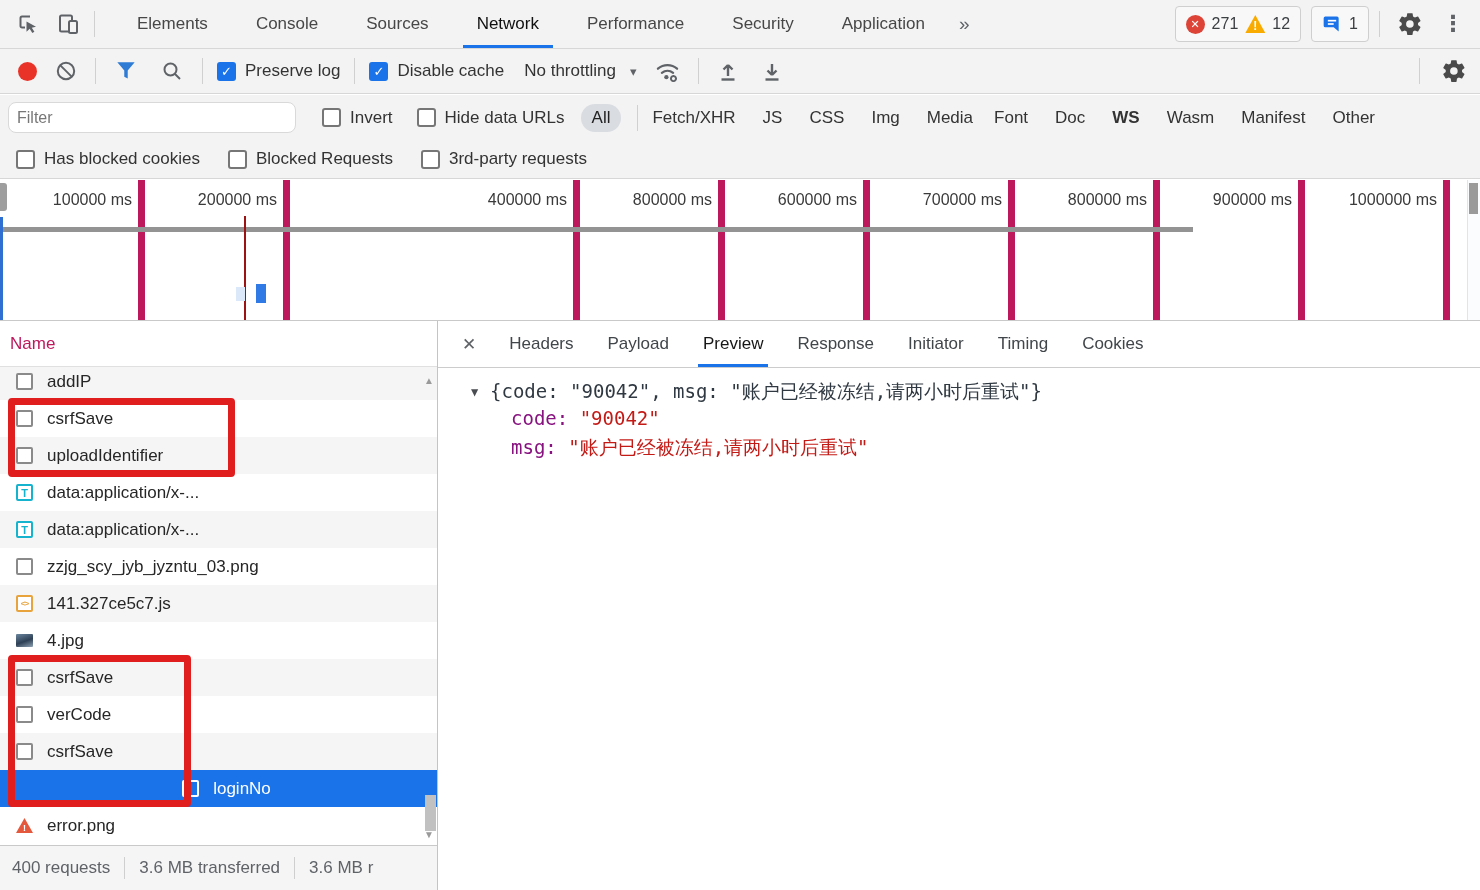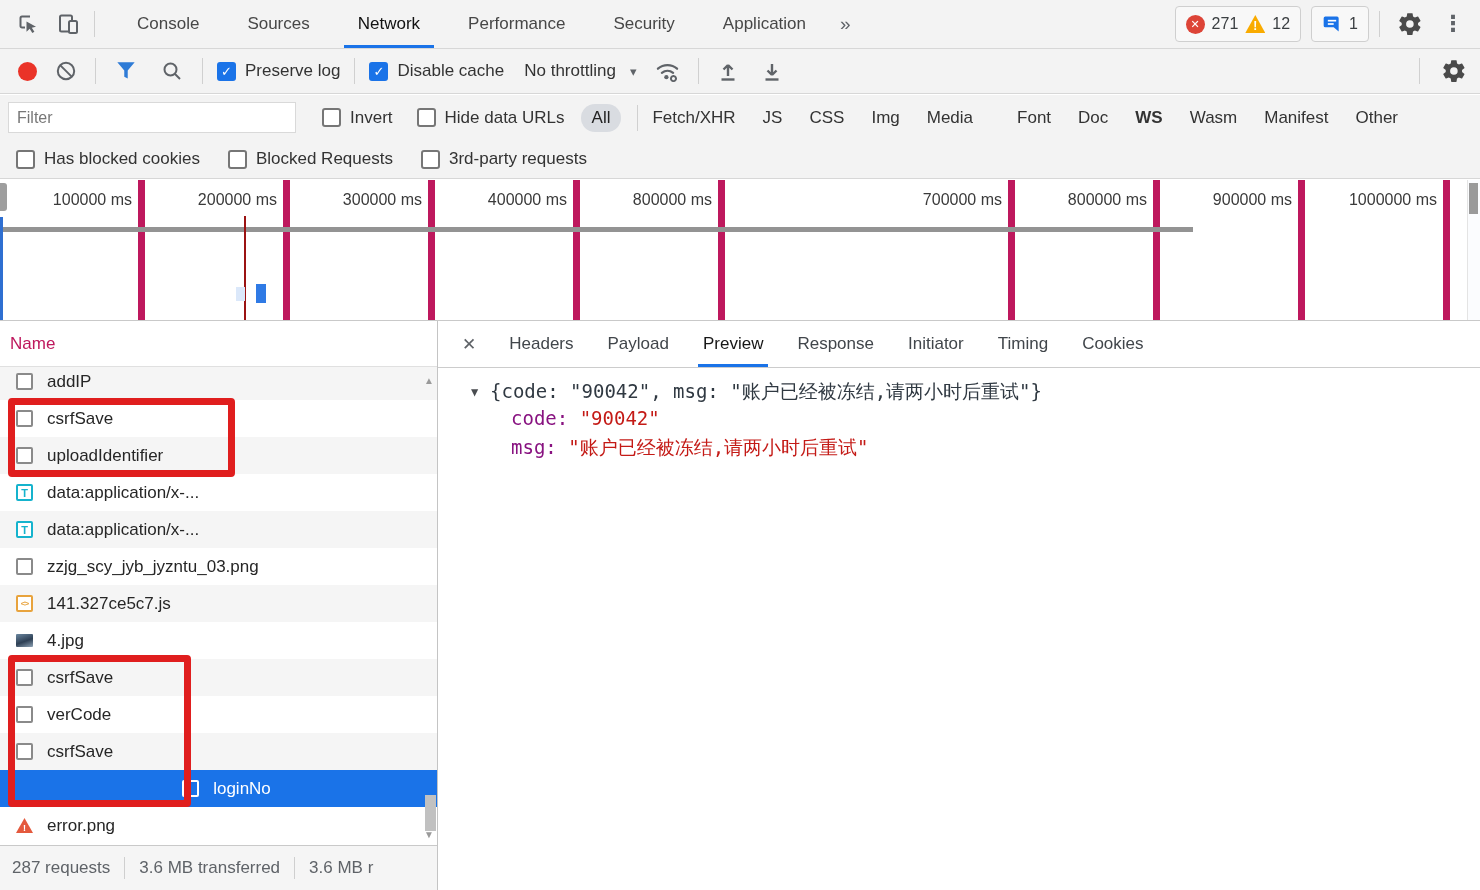--- a/index.html
+++ b/index.html
@@ -32,21 +32,21 @@
   .cb{width:19px;height:19px;box-sizing:border-box;border:2px solid #767676;border-radius:3px;background:#fff;
       display:inline-flex;align-items:center;justify-content:center;flex:none;}
   .cb.checked{background:#1a73e8;border-color:#1a73e8;color:#fff;font-size:13px;font-weight:bold;}
   .cblabel{font-size:17px;color:#333;}
   .cbgroup{display:flex;align-items:center;gap:9px;cursor:pointer;}
   .ddl{font-size:17px;color:#333;display:flex;align-items:center;gap:14px;cursor:pointer;}
   .caret{font-size:13px;color:#5f6368;}
   
   #filterbar{left:0;top:95px;width:1480px;height:45px;background:#f3f3f3;display:flex;align-items:center;
              padding-left:8px;box-sizing:border-box;}
-  #filter-input{width:270px;height:29px;border:1px solid #d9d9d9;border-radius:0;background:#fff;
+  #filter-input{width:270px;height:29px;border:1px solid #d9d9d9;border-radius:8px;background:#fff;
                 font-size:16px;padding:0 8px;color:#333;outline:none;font-family:inherit;}
   #filter-input::placeholder{color:#777;}
   .chip{font-size:17px;color:#333;cursor:pointer;white-space:nowrap;}
   .chip.allpill{background:#d9dce1;border-radius:15px;padding:4px 11px;color:#222;}
   
   #optionsbar{left:0;top:140px;width:1480px;height:39px;background:#f3f3f3;border-bottom:1px solid #d7d7d7;
               display:flex;align-items:center;gap:28px;padding-left:16px;box-sizing:border-box;}
   
   #overview{left:0;top:180px;width:1480px;height:141px;background:#fff;border-bottom:1px solid #c9c9c9;box-sizing:border-box;}
   .tickcell{position:absolute;top:0;height:140px;width:145px;border-right:7px solid #be185d;box-sizing:border-box;}
@@ -120,20 +120,21 @@
     <span>
       <svg width="24" height="24" viewBox="0 0 24 24">
         <rect x="4" y="3.5" width="12" height="16" rx="1.5" fill="none" stroke="#5f6368" stroke-width="2"></rect>
         <rect x="13" y="9" width="8" height="12" rx="1.5" fill="#f3f3f3" stroke="#5f6368" stroke-width="2"></rect>
       </svg>
     </span>
   </div>
   <div class="vdiv" style="margin-left:6px;"></div>
 
   <div class="tabs">
+    <span class="tab">Elements</span>
     <span class="tab">Console</span>
     <span class="tab">Sources</span>
     <span class="tab active">Network</span>
     <span class="tab">Performance</span>
     <span class="tab">Security</span>
     <span class="tab">Application</span>
     <span class="moretabs">»</span>
   </div>
 
   <div id="tabbar-right">
@@ -256,21 +257,21 @@
     <span class="cb"></span>
     <span class="cblabel">Hide data URLs</span>
   </div>
   <span class="chip allpill" style="margin-left:16px;">All</span>
   <div class="vdiv" style="margin:0 14px 0 16px;"></div>
   <span class="chip">Fetch/XHR</span>
   <span class="chip" style="margin-left:27px;">JS</span>
   <span class="chip" style="margin-left:27px;">CSS</span>
   <span class="chip" style="margin-left:27px;">Img</span>
   <span class="chip" style="margin-left:27px;">Media</span>
-  <span class="chip" style="margin-left:44px;">Font</span>
+  <span class="chip" style="margin-left:21px;">Font</span>
   <span class="chip" style="margin-left:27px;">Doc</span>
   <span class="chip" style="margin-left:27px;font-weight:bold;">WS</span>
   <span class="chip" style="margin-left:27px;">Wasm</span>
   <span class="chip" style="margin-left:27px;">Manifest</span>
   <span class="chip" style="margin-left:27px;">Other</span>
 </div>
 
 <div id="optionsbar" class="abs">
   <div class="cbgroup">
     <span class="cb"></span>
@@ -286,28 +287,28 @@
   </div>
 </div>
 
 <div id="overview" class="abs">
   <div class="tickcell" style="left:0px">
       <span class="ticklabel">100000 ms</span>
     </div>
   <div class="tickcell" style="left:145px">
       <span class="ticklabel">200000 ms</span>
     </div>
-  <div class="tickcell" style="left:290px">
-      <span class="ticklabel">300000 ms</span>
-    </div>
   <div class="tickcell" style="left:435px">
       <span class="ticklabel">400000 ms</span>
     </div>
   <div class="tickcell" style="left:580px">
       <span class="ticklabel">800000 ms</span>
+    </div>
+  <div class="tickcell" style="left:725px">
+      <span class="ticklabel">600000 ms</span>
     </div>
   <div class="tickcell" style="left:870px">
       <span class="ticklabel">700000 ms</span>
     </div>
   <div class="tickcell" style="left:1015px">
       <span class="ticklabel">800000 ms</span>
     </div>
   <div class="tickcell" style="left:1160px">
       <span class="ticklabel">900000 ms</span>
     </div>
@@ -379,21 +380,21 @@
     </div>
     <div class="row" style="top:440px">
       <span class="ric erricon">!</span>
       <span class="rname">error.png</span>
     </div>
     <span class="scroll-arrow" style="top:8px">▲</span>
     <span class="scroll-arrow" style="top:462px">▼</span>
     <div id="list-thumb"></div>
   </div>
   <div id="statusbar">
-    <span>287 requests</span>
+    <span>400 requests</span>
     <span class="sdiv"></span>
     <span>3.6 MB transferred</span>
     <span class="sdiv"></span>
     <span>3.6 MB r</span>
   </div>
 </div>
 
 <div id="rightpanel" class="abs">
   <div id="detail-tabs">
     <span class="dclose">✕</span>

